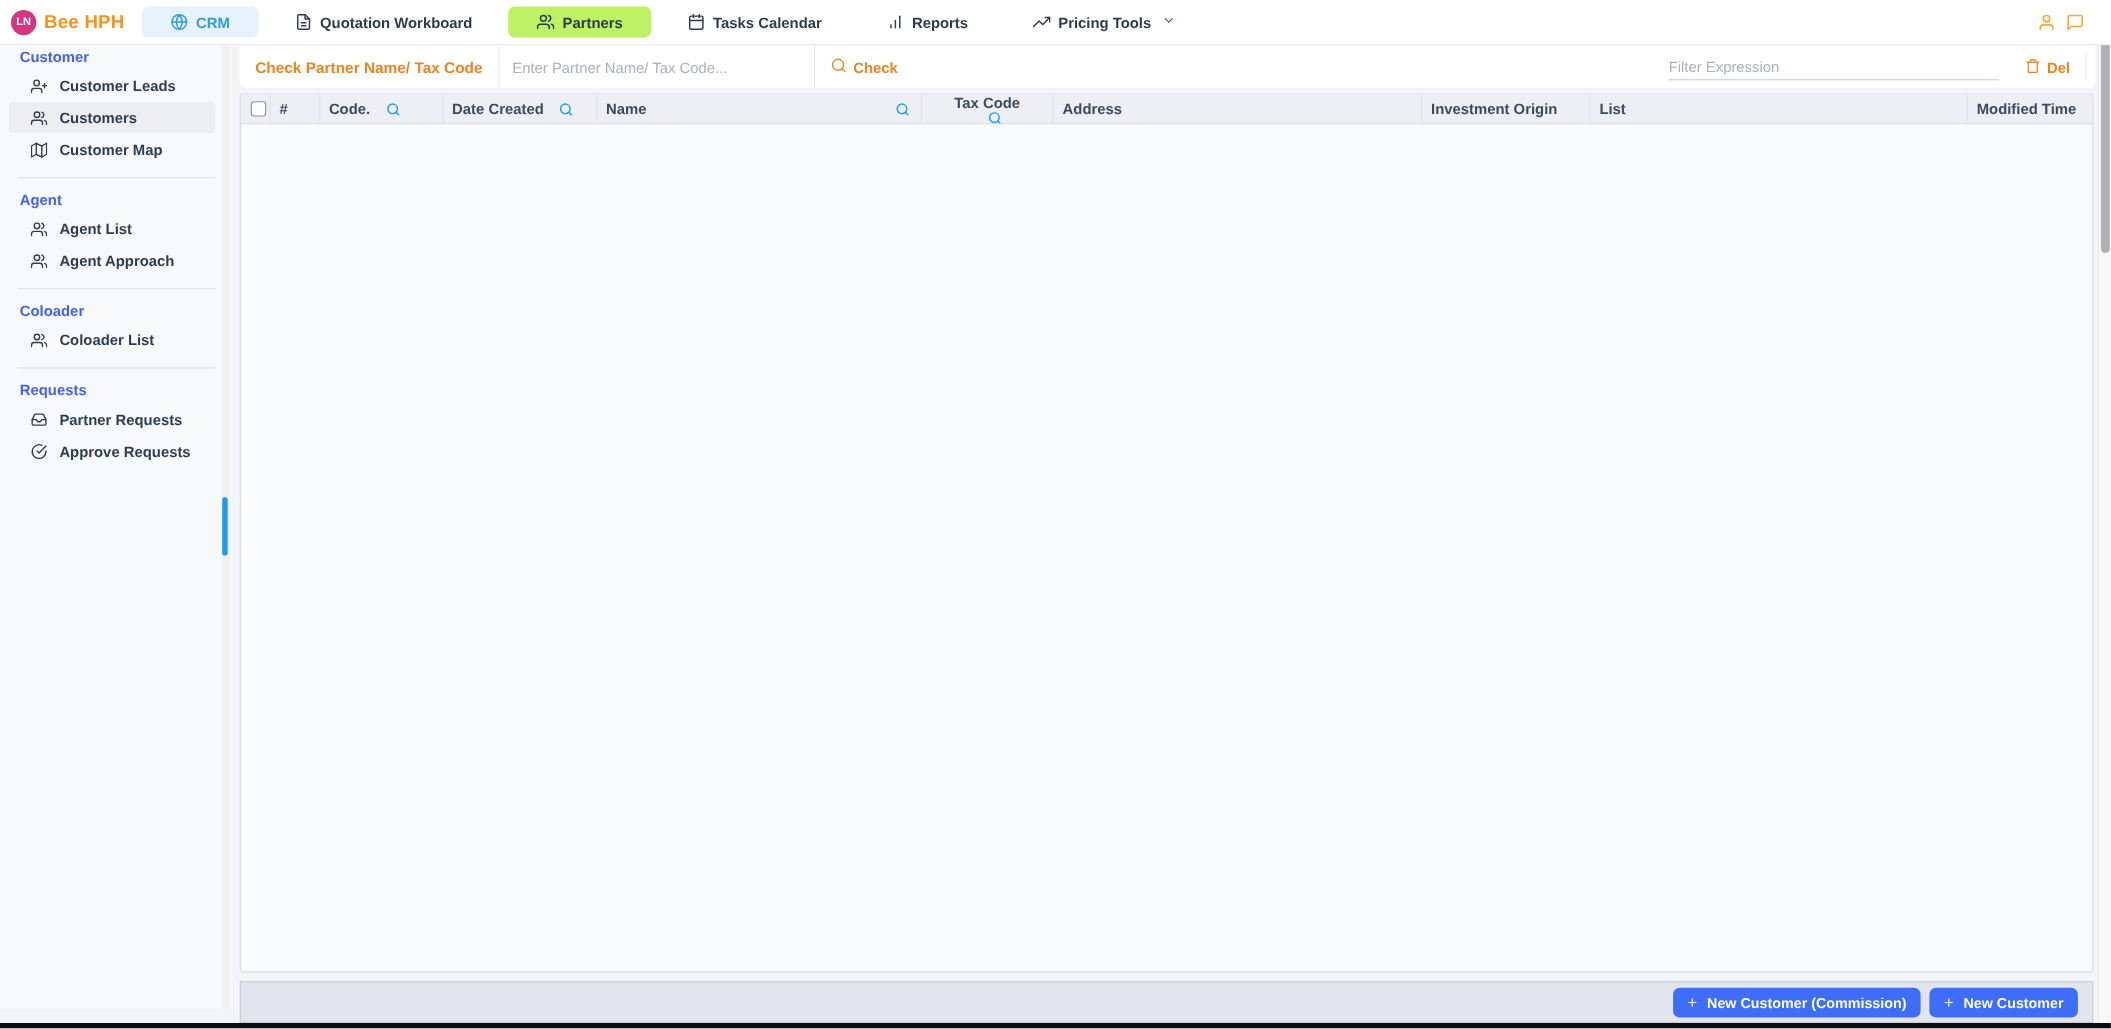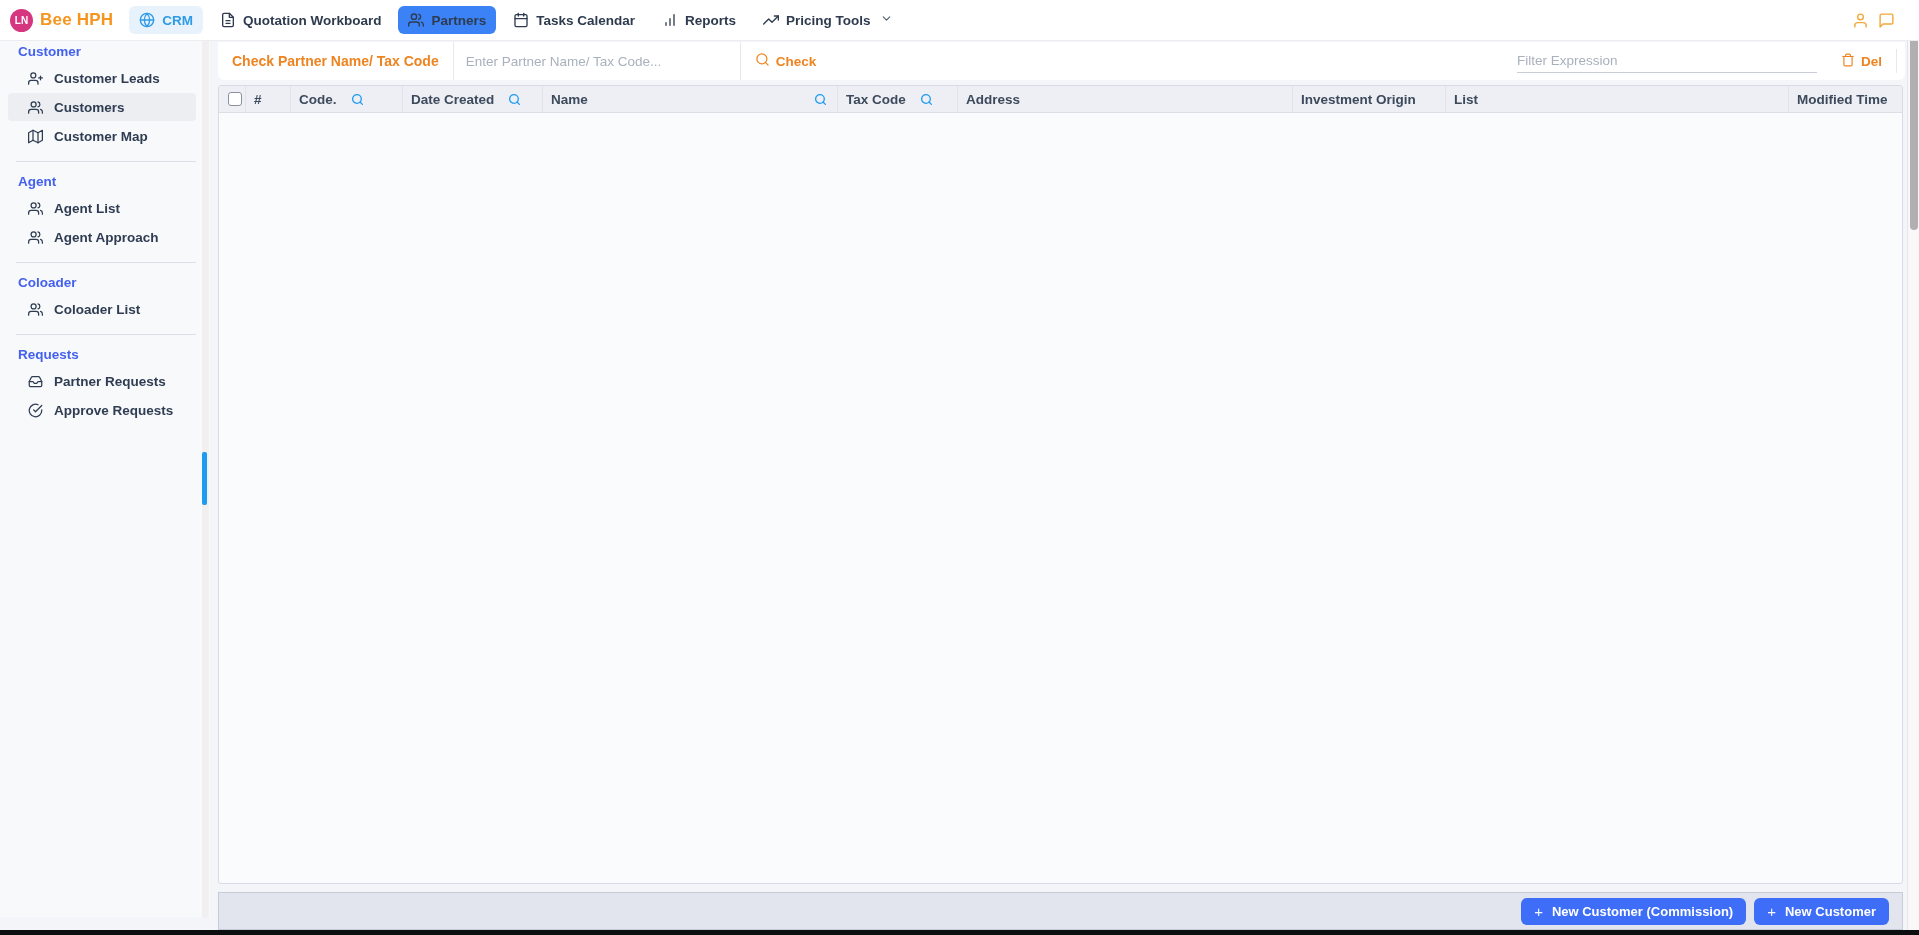--- a/index.html
+++ b/index.html
@@ -7,25 +7,25 @@
   body { font-family:"Liberation Sans", sans-serif; background:#f3f5f9; position:relative; color:#2e3b4e; }
 
   
   .navbar { position:absolute; left:0; top:0; width:1919px; height:41px; background:#fff;
             border-bottom:1px solid #ebedf1; display:flex; align-items:center; padding:0 10px; z-index:5; }
   .logo { display:flex; align-items:center; gap:7px; margin-right:16px; }
   .logo-circle { width:23px; height:23px; border-radius:50%; background:#d6367f; color:#fff;
                  font-size:10px; font-weight:bold; display:flex; align-items:center; justify-content:center; }
   .logo-title { color:#f7941e; font-weight:bold; font-size:17px; letter-spacing:.2px; }
   .nav-items { display:flex; align-items:center; gap:7px; }
-  .nav-item { display:flex; align-items:center; gap:7px; padding:6px 10px; border-radius:6px;
+  .nav-item { display:flex; align-items:center; gap:7px; padding:6px 26px; border-radius:6px;
               font-size:13.5px; font-weight:bold; color:#2e3b4e; cursor:pointer; white-space:nowrap; }
   .nav-item svg { width:16px; height:16px; }
   .nav-active-blue { background:#e8f2fc; color:#2e9be6; }
-  .nav-active-gray { background:#3b82f6; }
+  .nav-active-gray { background:#bef264; }
   .nav-chevron svg { width:13px; height:13px; margin-left:2px; opacity:.85; }
   .navbar-right { position:absolute; right:24px; top:0; height:41px; display:flex; align-items:center; gap:9px; color:#f2a93b; }
   .navbar-right svg { width:17px; height:17px; cursor:pointer; }
 
   
   .sidebar { position:absolute; left:0; top:28px; width:210px; height:889px; background:#f8f9fb; padding-top:6px; }
   .sb-title { color:#4361ee; font-size:13.5px; font-weight:bold; padding:10px 0 4px 18px; }
   .sb-item { display:flex; align-items:center; gap:11px; height:28px; padding-left:20px;
              font-size:13.5px; font-weight:bold; color:#2f3c52; cursor:pointer; margin:1px 14px 1px 8px;
              border-radius:4px; }
@@ -323,21 +323,21 @@
         </div>
         <div class="th search-end" style="width: 295px; flex-shrink: 0;">
           <span>Name</span>
           <span class="search">
             <svg viewBox="0 0 24 24" fill="none" stroke="currentColor" stroke-width="2" stroke-linecap="round" stroke-linejoin="round">
               <circle cx="11" cy="11" r="8"></circle>
               <line x1="21" y1="21" x2="16.65" y2="16.65"></line>
             </svg>
           </span>
         </div>
-        <div class="th" style="width: 120px; flex-shrink: 0;">
+        <div class="th" style="width: 120px; flex-shrink: 0; flex-direction: column;">
           <span>Tax Code</span>
           <span class="search">
             <svg viewBox="0 0 24 24" fill="none" stroke="currentColor" stroke-width="2" stroke-linecap="round" stroke-linejoin="round">
               <circle cx="11" cy="11" r="8"></circle>
               <line x1="21" y1="21" x2="16.65" y2="16.65"></line>
             </svg>
           </span>
         </div>
         <div class="th" style="width: 335px; flex-shrink: 0;">
           <span>Address</span>

